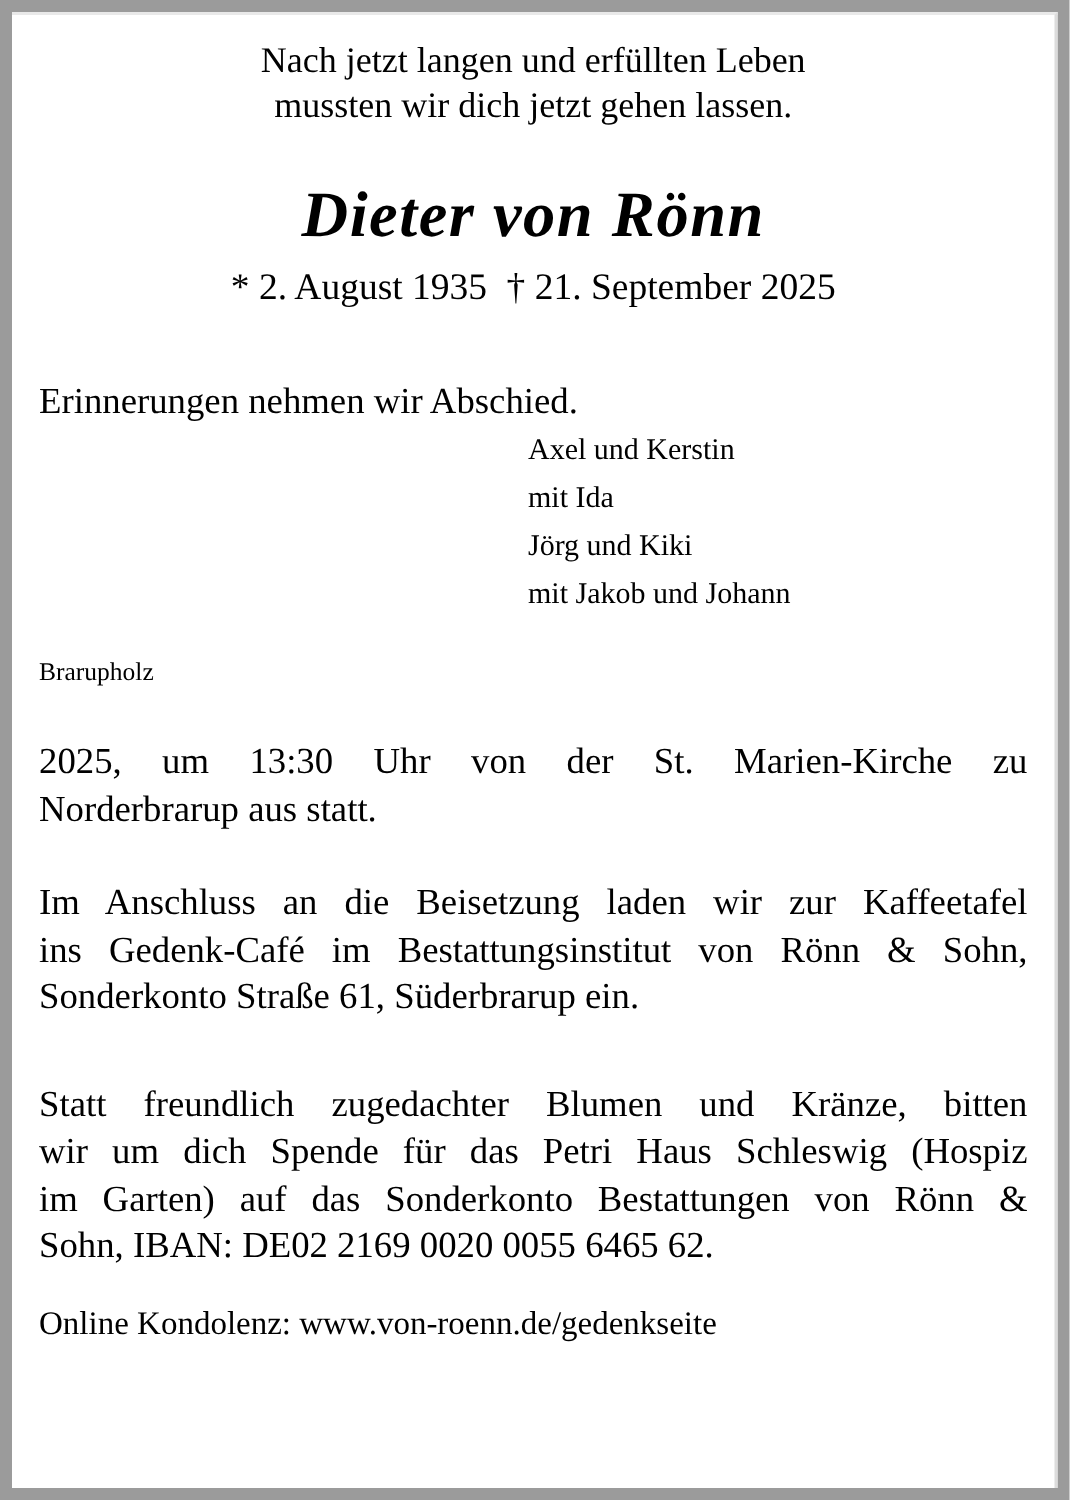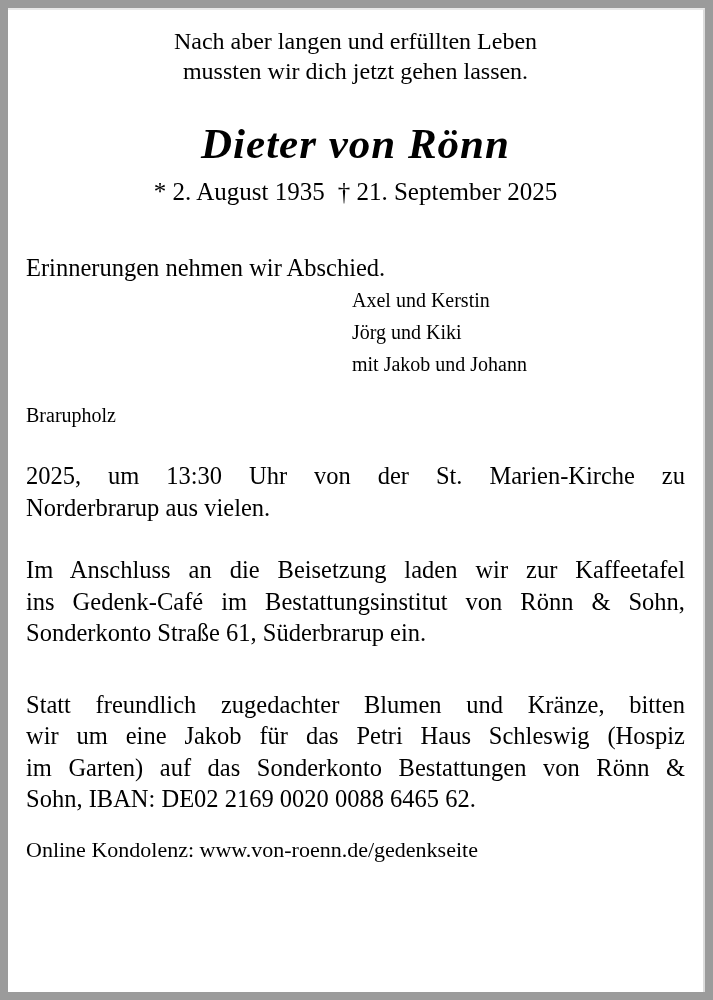--- a/index.html
+++ b/index.html
@@ -65,76 +65,77 @@
   }
   .p-mourning  { margin-top: 44px; }
   .family {
     margin-left: 326px;
     font-size: 20px;
     line-height: 32px;
     font-weight: normal;
   }
   .location {
     margin-top: 20px;
-    font-size: 20px;
+    font-size: 17px;
     line-height: 31.5px;
   }
   .p-funeral   { margin-top: 29px; }
   .p-reception { margin-top: 31px; }
   .p-donation  { margin-top: 40px; }
   .footer {
     margin-top: 21px;
     text-align: left;
     font-size: 22px;
     line-height: 28px;
   }
 </style>
 </head>
 <body>
 
 <div class="page">
   <div class="content">
 
     <div class="intro">
-      <div>Nach aber langen und erfüllten Leben</div>
+      <div>Nach jetzt langen und erfüllten Leben</div>
       <div>mussten wir dich jetzt gehen lassen.</div>
     </div>
 
     <h1 class="deceased-name">Dieter von Rönn</h1>
 
     <div class="dates">
       <span class="birth">* 2. August 1935</span><span class="death">† 21. September 2025</span>
     </div>
 
     <div class="para p-mourning">
       <div class="lline">Erinnerungen nehmen wir Abschied.</div>
     </div>
 
     <div class="family">
       <div>Axel und Kerstin</div>
+      <div>mit Ida</div>
       <div>Jörg und Kiki</div>
       <div>mit Jakob und Johann</div>
     </div>
 
     <div class="location">Brarupholz</div>
 
     <div class="para p-funeral">
       <div class="jline">2025, um 13:30 Uhr von der St. Marien-Kirche zu</div>
-      <div class="lline">Norderbrarup aus vielen.</div>
+      <div class="lline">Norderbrarup aus statt.</div>
     </div>
 
     <div class="para p-reception">
       <div class="jline">Im Anschluss an die Beisetzung laden wir zur Kaffeetafel</div>
       <div class="jline">ins Gedenk-Café im Bestattungsinstitut von Rönn &amp; Sohn,</div>
       <div class="lline">Sonderkonto Straße 61, Süderbrarup ein.</div>
     </div>
 
     <div class="para p-donation">
       <div class="jline">Statt freundlich zugedachter Blumen und Kränze, bitten</div>
-      <div class="jline">wir um eine Jakob für das Petri Haus Schleswig (Hospiz</div>
+      <div class="jline">wir um dich Spende für das Petri Haus Schleswig (Hospiz</div>
       <div class="jline">im Garten) auf das Sonderkonto Bestattungen von Rönn &amp;</div>
-      <div class="lline">Sohn, IBAN: DE02 2169 0020 0088 6465 62.</div>
+      <div class="lline">Sohn, IBAN: DE02 2169 0020 0055 6465 62.</div>
     </div>
 
     <div class="footer">Online Kondolenz: www.von-roenn.de/gedenkseite</div>
 
   </div>
 </div>
 
 </body></html>

